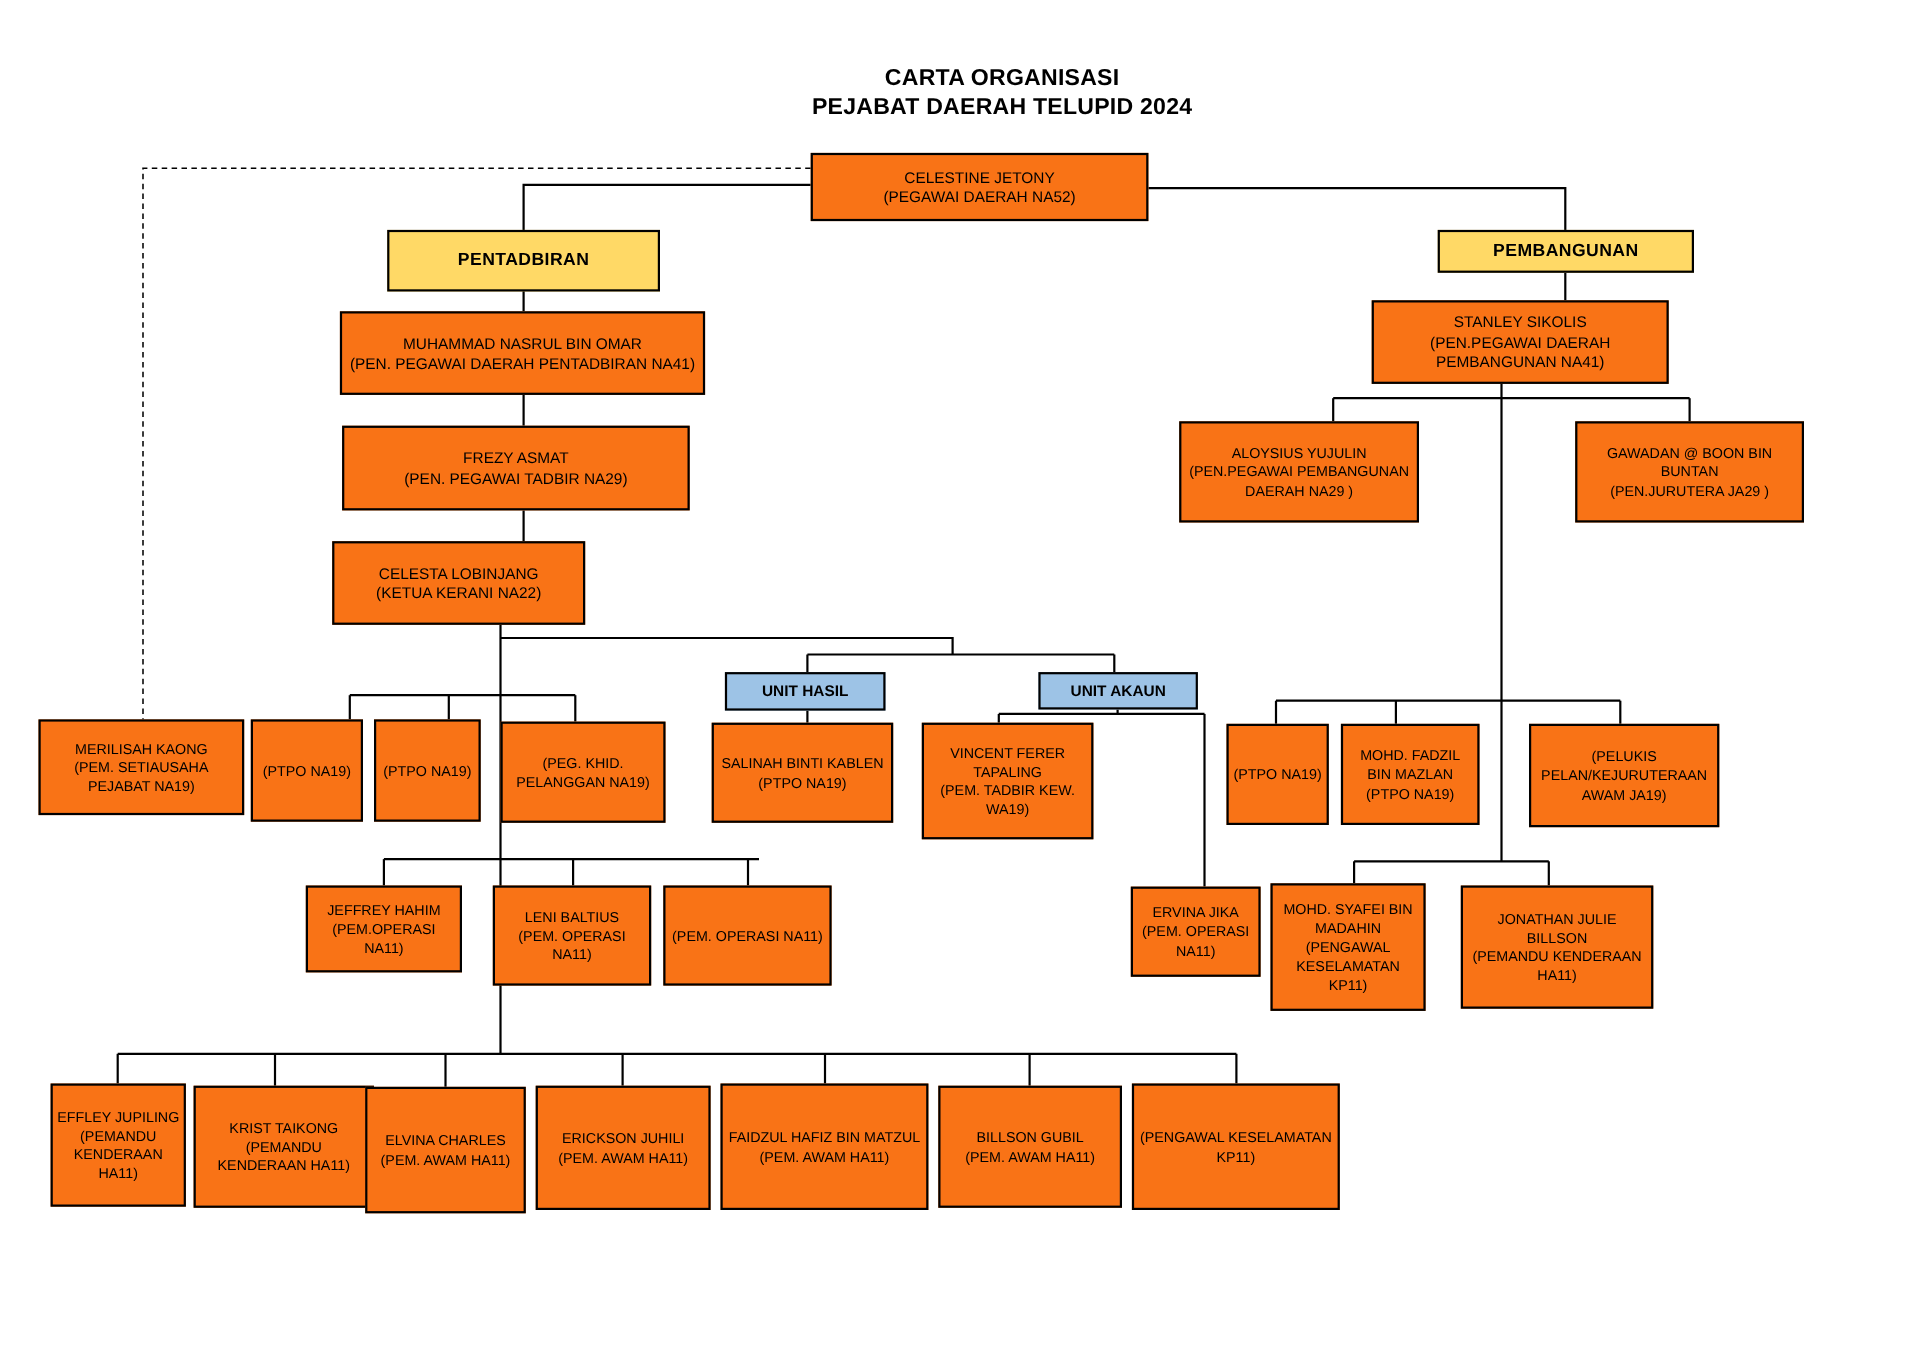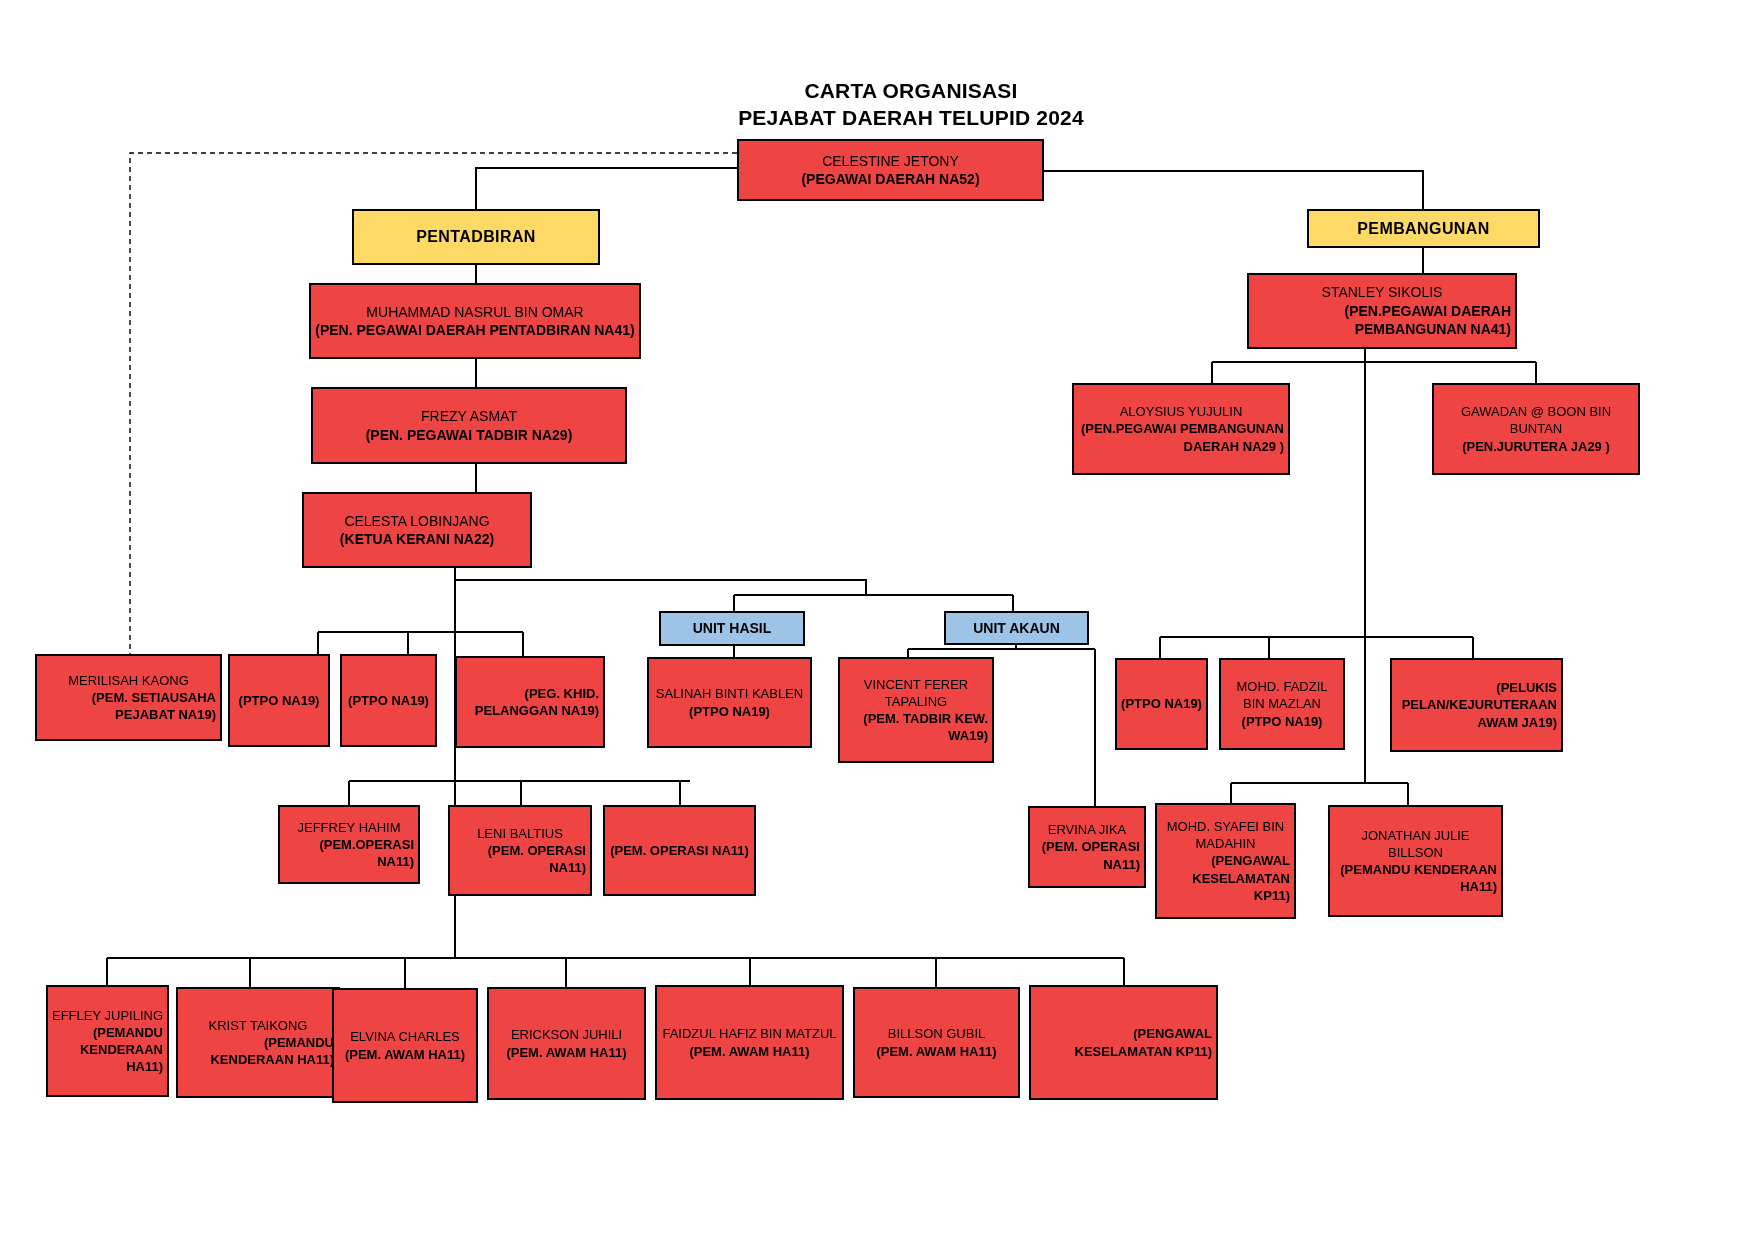--- a/index.html
+++ b/index.html
@@ -1,27 +1,27 @@
 <!DOCTYPE html>
 <html style="--branch: #FFD966; --unit: #9DC3E6; --line: #000000; --border: #000000;"><head>
 <meta charset="utf-8">
 <style>
   html,body{margin:0;padding:0;background:#ffffff;}
   body{font-family:"Liberation Sans","DejaVu Sans",sans-serif;}
   .canvas{position:relative;width:1754px;height:1241px;background:#fff;overflow:hidden;}
   .title{position:absolute;left:400px;top:57px;width:1022px;text-align:center;
-         font-size:21px;font-weight:bold;color:#000;line-height:1.3;letter-spacing:.2px;margin-top:20px;}
+         font-size:21px;font-weight:bold;color:#000;line-height:1.3;letter-spacing:.2px;}
   svg.wires{position:absolute;left:0;top:0;width:1754px;height:1241px;}
   svg.wires path{fill:none;stroke:var(--line,#000);stroke-width:2px;}
   svg.wires path.dashed{stroke-width:1.4px;stroke-dasharray:5 4;}
-  .node{position:absolute;border:2px solid var(--border,#000);background:#ef4444;
+  .node{position:absolute;border:2px solid var(--border,#000);background:#f97316;
         display:flex;flex-direction:column;justify-content:center;align-items:center;
         text-align:center;font-size:13px;line-height:1.32;color:#000;padding:2px 4px;box-sizing:border-box;
         word-wrap:break-word;}
-  .node .role{font-weight:bold;text-align:right;}
+  .node .role{font-weight:normal;}
   .node.big{font-size:14px;}
   .branch-header{background:var(--branch,#FFD966);font-weight:bold;font-size:16px;letter-spacing:.4px;}
   .unit-header{background:var(--unit,#9DC3E6);font-weight:bold;font-size:14px;}
 </style>
 </head>
 <body>
 
 <div class="canvas">
 
   <div class="title">

